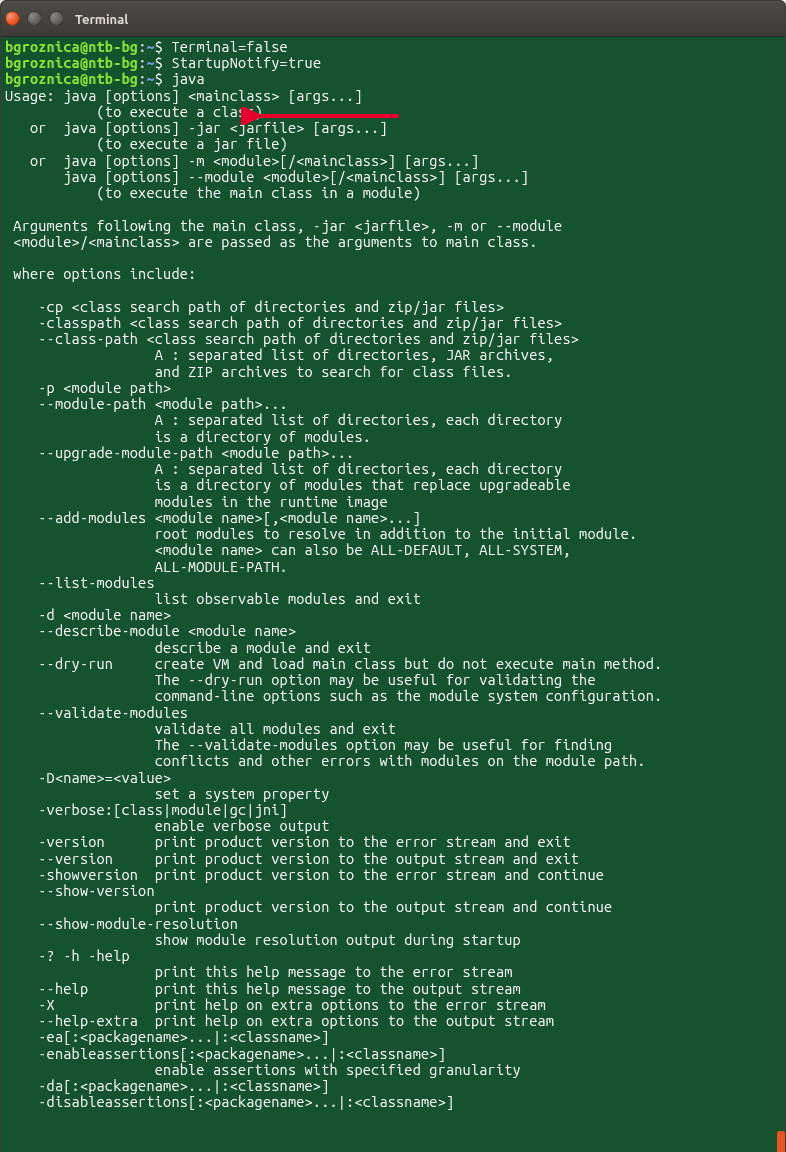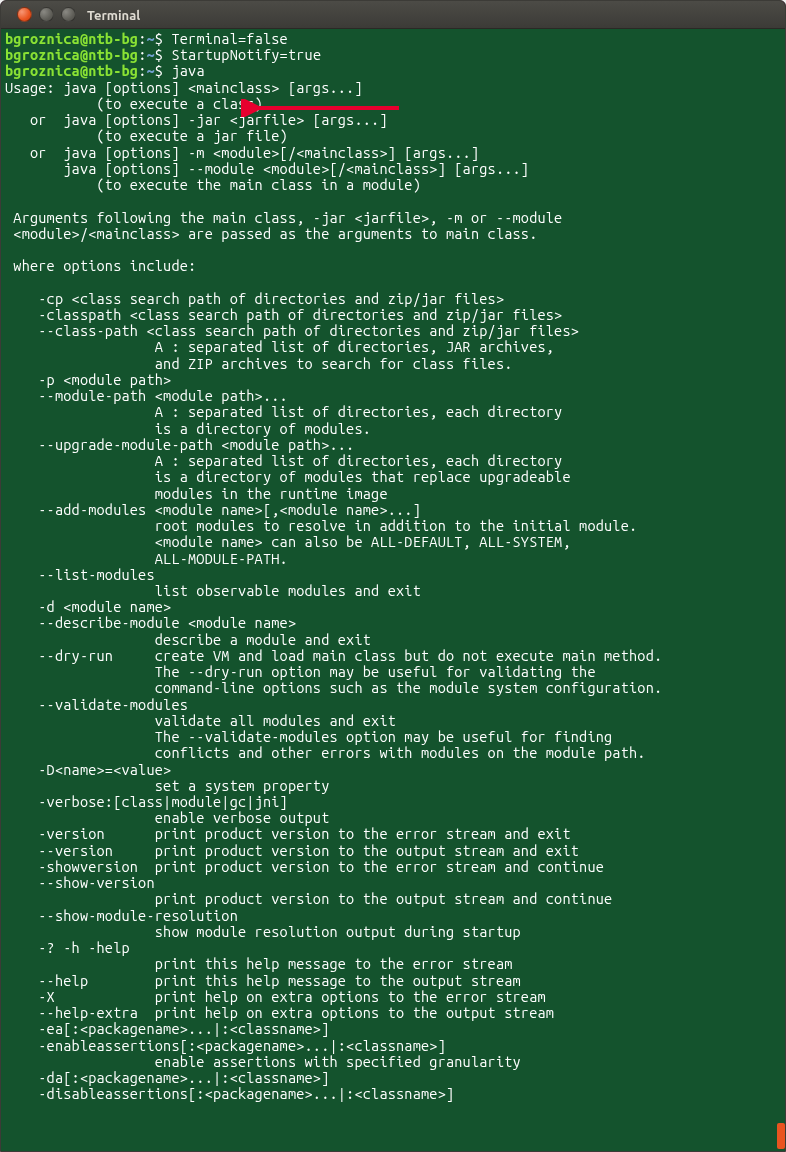--- a/index.html
+++ b/index.html
@@ -9,25 +9,25 @@
     background: #f0f0f0;
   }
   .window {
     width: 786px;
     background: #2c001e;
     border: 1px solid #3c3b37;
     border-radius: 6px 6px 0 0;
     overflow: hidden;
   }
   .titlebar {
-    height: 28px;
+    height: 36px;
     background: linear-gradient(to bottom, #4c4b46 0%, #3c3b37 100%);
     display: flex;
     align-items: center;
-    padding: 0 16px;
+    padding: 0 4px;
     gap: 7px;
     border-bottom: 1px solid #2a2925;
   }
   .win-btn {
     width: 15px; height: 15px;
     border-radius: 50%;
     display: inline-block;
     border: 1px solid rgba(0,0,0,0.4);
   }
   .btn-close { background: radial-gradient(circle at 30% 30%, #f79674, #e95420 60%, #c33d0f); }

